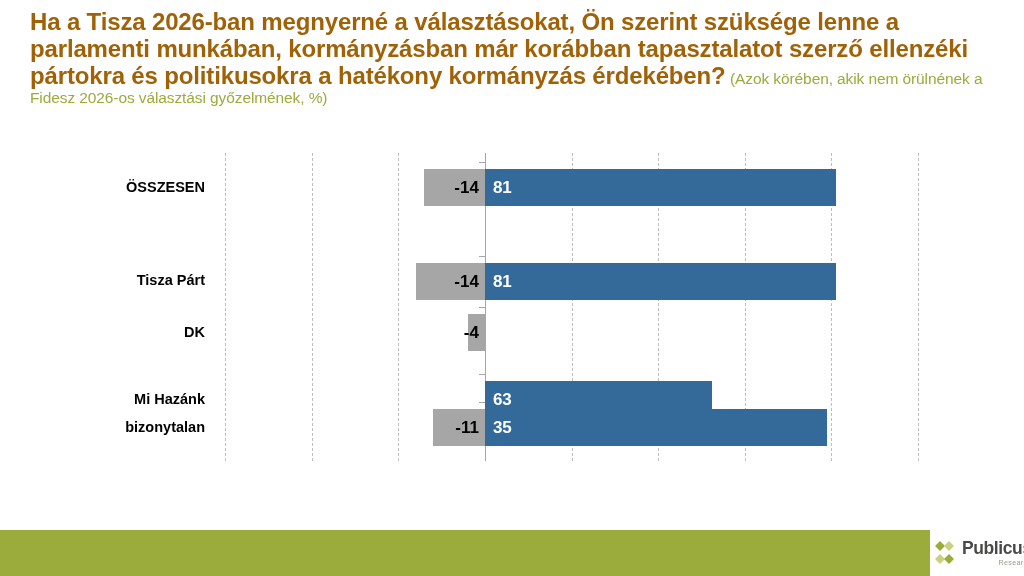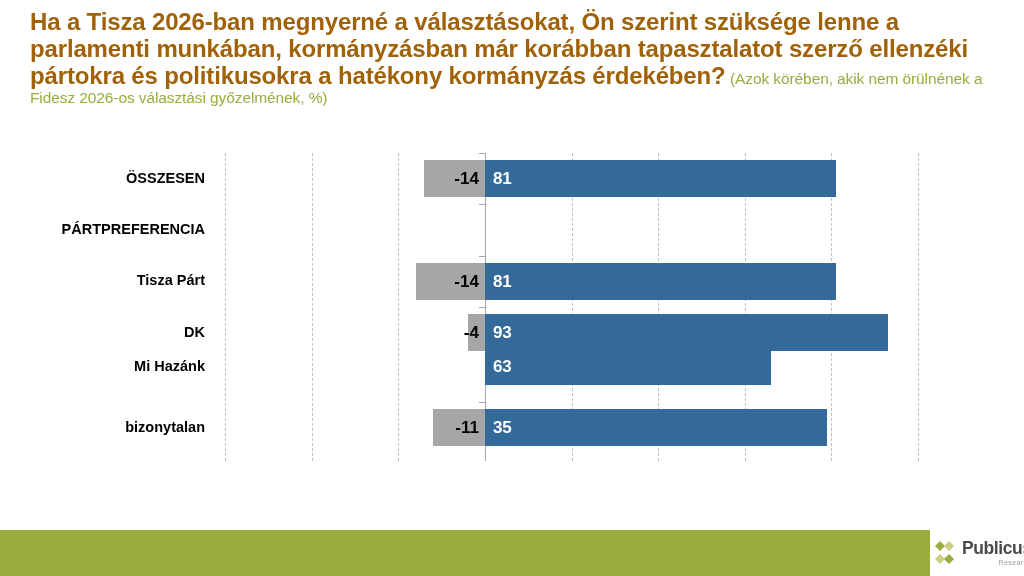--- a/index.html
+++ b/index.html
@@ -164,58 +164,51 @@
 
   <div class="gridline" style="left: 0px;"></div>
       <div class="gridline" style="left: 86.625px;"></div>
       <div class="gridline" style="left: 173.25px;"></div>
       <div class="gridline zero" style="left: 259.875px;"></div>
       <div class="gridline" style="left: 346.5px;"></div>
       <div class="gridline" style="left: 433.125px;"></div>
       <div class="gridline" style="left: 519.75px;"></div>
       <div class="gridline" style="left: 606.375px;"></div>
       <div class="gridline" style="left: 693px;"></div>
-      <div class="cat-row" style="top: 0px; height: 51.3333px;">
+      <div class="cat-row" style="top: 9px; height: 51.3333px;">
         <div class="cat-label" style="top: 16.6667px;">ÖSSZESEN</div>
         <div class="cat-tick" style="left: 253.875px; top: 0px;"></div>
         <div class="bar neg" style="left: 199.237px; width: 60.6375px; top: 7.16667px;">
           <span class="bar-value neg">-14</span>
         </div>
         <div class="bar pos" style="left: 259.875px; width: 350.831px; top: 7.16667px;">
           <span class="bar-value pos">81</span>
         </div>
       </div>
-      <div class="cat-row" style="top: 51.3333px; height: 51.3333px;">
-        <div class="cat-label" style="top: 16.6667px;">PÁRTPREFERENCIA</div>
-        <div class="cat-tick" style="left: 253.875px; top: 0px;"></div>
-      </div>
       <div class="cat-row" style="top: 102.667px; height: 51.3333px;">
         <div class="cat-label" style="top: 16.6667px;">Tisza Párt</div>
         <div class="cat-tick" style="left: 253.875px; top: 0px;"></div>
         <div class="bar neg" style="left: 190.575px; width: 69.3px; top: 7.16667px;">
           <span class="bar-value neg">-14</span>
         </div>
         <div class="bar pos" style="left: 259.875px; width: 350.831px; top: 7.16667px;">
           <span class="bar-value pos">81</span>
         </div>
       </div>
       <div class="cat-row" style="top: 154px; height: 51.3333px;">
         <div class="cat-label" style="top: 16.6667px;">DK</div>
         <div class="cat-tick" style="left: 253.875px; top: 0px;"></div>
         <div class="bar neg" style="left: 242.55px; width: 17.325px; top: 7.16667px;">
           <span class="bar-value neg">-4</span>
         </div>
-        <div class="bar pos" style="left: 259.875px; width: 402.806px; top: 7.16667px;">
-          <span class="bar-value pos">93</span>
-        </div>
-      </div>
-      <div class="cat-row" style="top: 188px; height: 51.3333px;">
+      </div>
+      <div class="cat-row" style="top: 221px; height: 51.3333px;">
         <div class="cat-label" style="top: 16.6667px;">Mi Hazánk</div>
         <div class="cat-tick" style="left: 253.875px; top: 0px;"></div>
-        <div class="bar pos" style="left: 259.875px; width: 250px; top: 7.16667px; padding-left: 36px;">
+        <div class="bar pos" style="left: 259.875px; width: 227px; top: 7.16667px;">
           <span class="bar-value pos">63</span>
         </div>
       </div>
       <div class="cat-row" style="top: 249px; height: 51.3333px;">
         <div class="cat-label" style="top: 16.6667px;">bizonytalan</div>
         <div class="cat-tick" style="left: 253.875px; top: 0px;"></div>
         <div class="bar neg" style="left: 207.9px; width: 51.975px; top: 7.16667px;">
           <span class="bar-value neg">-11</span>
         </div>
         <div class="bar pos" style="left: 259.875px; width: 342.169px; top: 7.16667px;">

